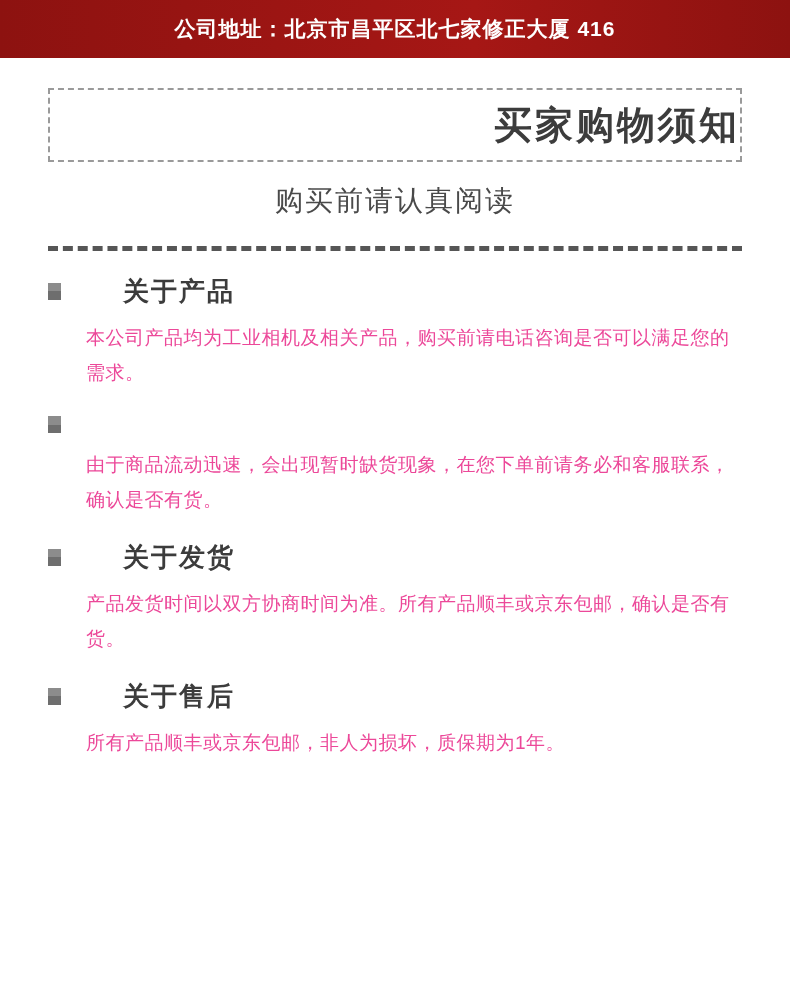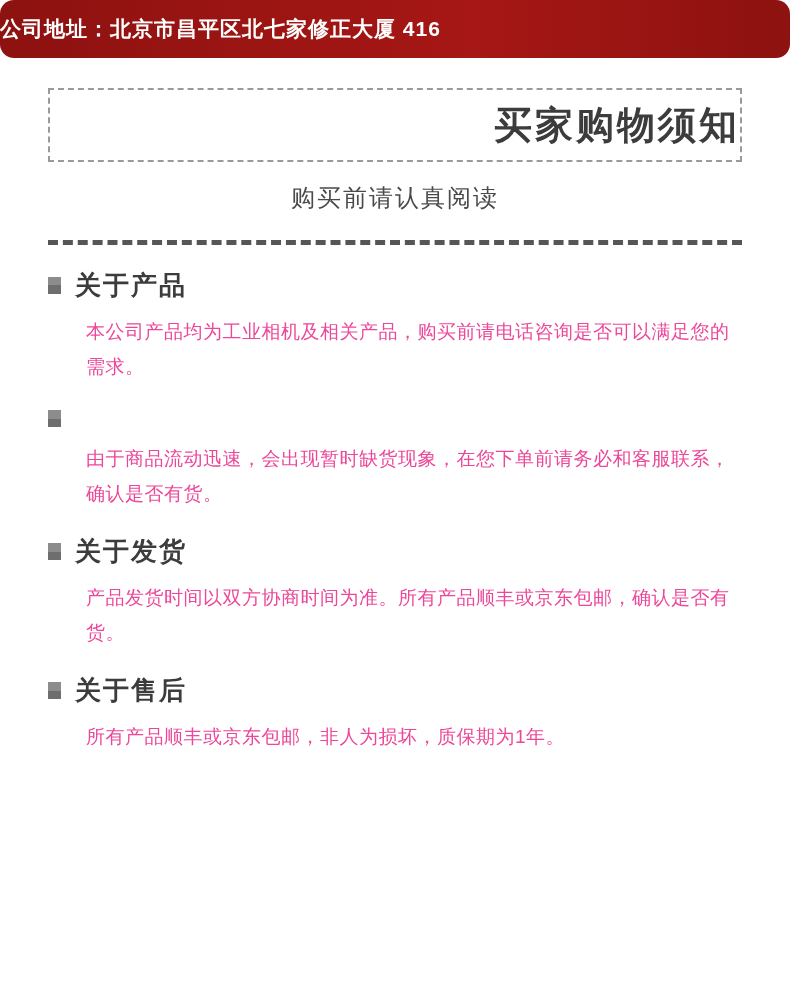--- a/index.html
+++ b/index.html
@@ -15,23 +15,22 @@
     overflow: hidden;
   }
 
   
   .address-bar {
     width: 790px;
     height: 58px;
     background: linear-gradient(to right, #8d1210 0%, #9c1513 35%, #a61715 60%, #8d1210 100%);
     display: flex;
     align-items: center;
-    justify-content: flex-start;
+    justify-content: center;
     box-sizing: border-box;
-    border-radius: 14px;
   }
   .address-text {
     color: #ffffff;
     font-size: 21px;
     font-weight: bold;
     letter-spacing: 1px;
     white-space: nowrap;
   }
 
   
@@ -52,21 +51,21 @@
   .title-main {
     font-size: 38px;
     font-weight: bold;
     color: #3c3c3c;
     letter-spacing: 3px;
     line-height: 1;
   }
 
   .title-sub {
     text-align: center;
-    font-size: 24px;
+    font-size: 28px;
     color: #4a4a4a;
     margin-top: 20px;
     letter-spacing: 2px;
   }
 
   .divider {
     margin-top: 26px;
     height: 0;
     border-top: 5px dashed #565656;
   }
@@ -86,20 +85,21 @@
     background: linear-gradient(to bottom, #8c8c8c 0%, #8c8c8c 50%, #6e6e6e 50%, #6e6e6e 100%);
     flex: 0 0 auto;
     display: block;
   }
   .section-title {
     font-size: 26px;
     font-weight: bold;
     color: #3c3c3c;
     letter-spacing: 2px;
     line-height: 1.1;
+    margin-left: 48px;
   }
   .section-body {
     margin-top: 14px;
     padding-left: 38px;
     font-size: 19px;
     line-height: 1.85;
     color: #ec4899;
     letter-spacing: 0.5px;
   }
 </style>

